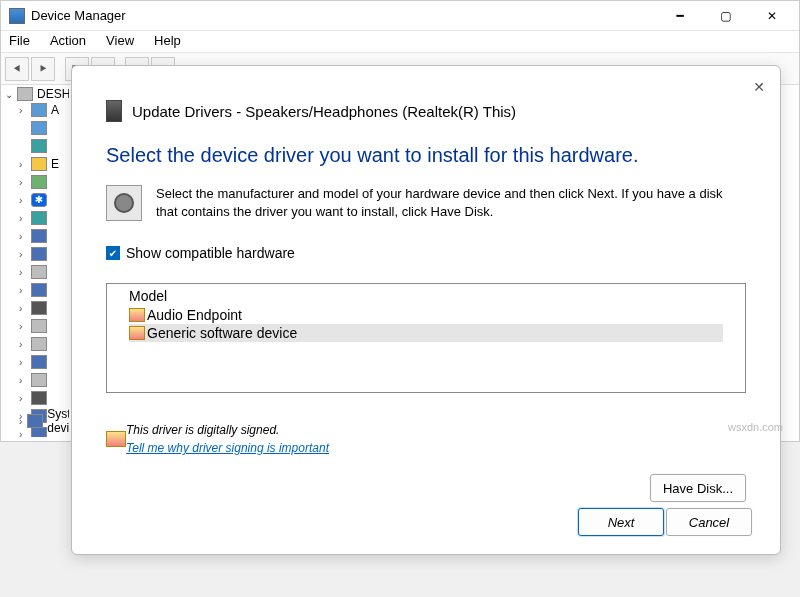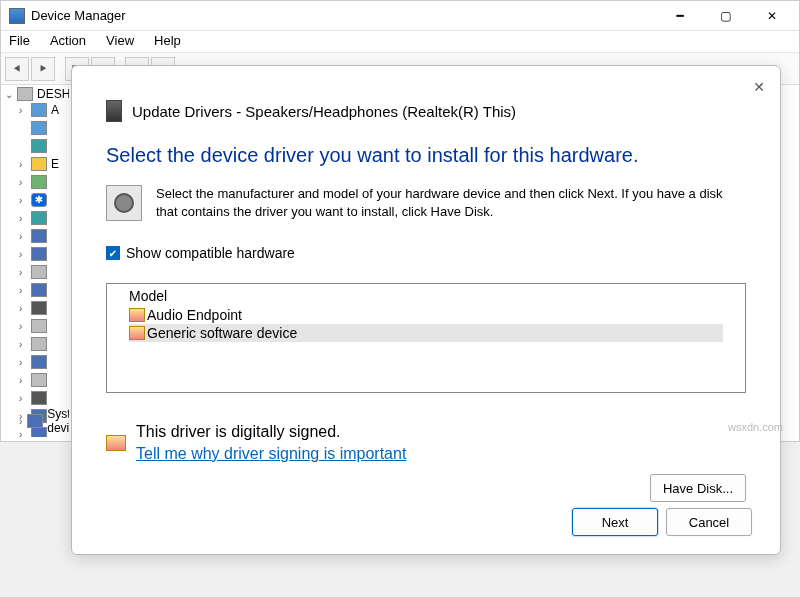--- a/index.html
+++ b/index.html
@@ -41,26 +41,26 @@
   .dlg-info { display:flex; gap:14px; padding: 18px 34px 0 34px; font-size:13px; color:#000; }
   .info-icon { width:36px; height:36px; background:#e8e8e8; border:1px solid #999; flex:none; display:flex; align-items:center; justify-content:center; }
   .info-icon::after { content:""; width:16px; height:16px; border-radius:50%; background:#888; border:2px solid #555; }
   .chk-row { padding: 24px 34px 6px 34px; display:flex; align-items:center; gap:6px; font-size:14px; }
   .chk { width:14px; height:14px; border:1px solid #0067c0; background:#0067c0; display:flex; align-items:center; justify-content:center; color:#fff; font-size:10px; }
   .model-box { margin: 16px 34px; border:1px solid #888; height:110px; padding:4px 22px; font-size:14px; }
   .model-header { font-weight:400; padding-bottom:2px; }
   .model-row { display:flex; align-items:center; gap:2px; padding:1px 0; }
   .model-row.selected { background:#e5e5e5; }
   .model-row .drv-icon { width:16px; height:14px; background:linear-gradient(#fce38a,#f38181); border:1px solid #b8860b; flex:none; }
-  .signed-row { display:flex; align-items:center; gap:10px; padding: 14px 34px 0 34px; font-size:16px; }
+  .signed-row { display:flex; align-items:center; padding: 14px 34px 0 34px; font-size:12px;font-style:italic; }
   .signed-row .sicon { width:20px; height:16px; background:linear-gradient(#fce38a,#f38181); border:1px solid #b8860b; }
   .signed-col { display:flex; flex-direction:column; gap:4px; }
   .link { color:#0067c0; text-decoration:underline; cursor:pointer; }
   .havedisk { position:absolute; right:34px; top:408px; }
-  .btnrow { position:absolute; right:28px; bottom:18px; display:flex; gap:8px; }
+  .btnrow { position:absolute; right:28px; bottom:18px; display:flex; gap:2px;font-style:italic; }
   .btn { min-width:86px; height:28px; border:1px solid #aaa; background:#fdfdfd; border-radius:3px; font-size:13px; display:flex; align-items:center; justify-content:center; padding:0 12px; box-shadow:0 0 0 1px rgba(0,0,0,0.02); }
   .btn.primary { border-color:#0067c0; box-shadow:0 0 0 1px #0067c033; }
   .watermark { position:absolute; right:16px; bottom:8px; font-size:11px; color:#bbb; }
 </style>
 </head>
 <body>
 
 <div class="window">
 
   <div class="titlebar">

